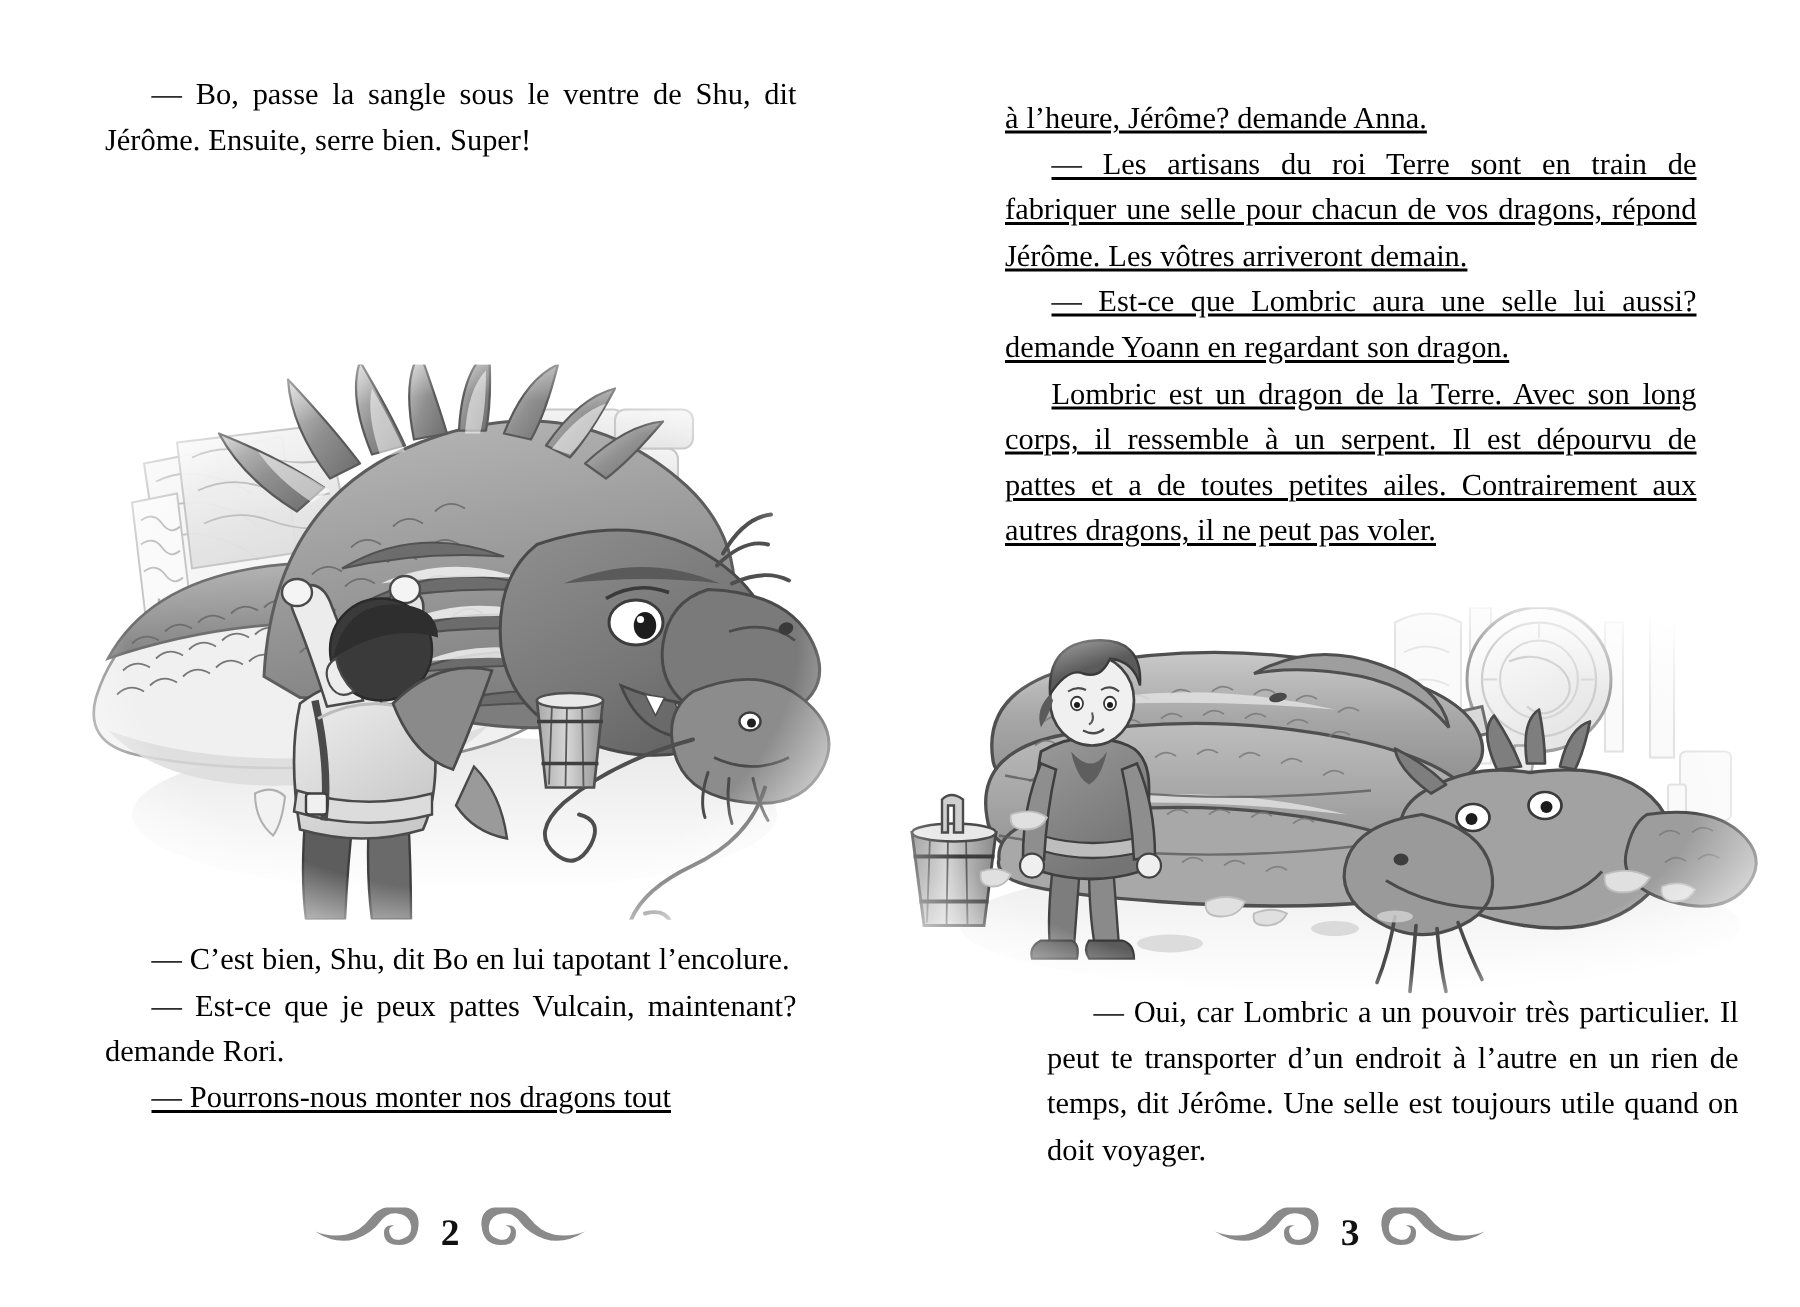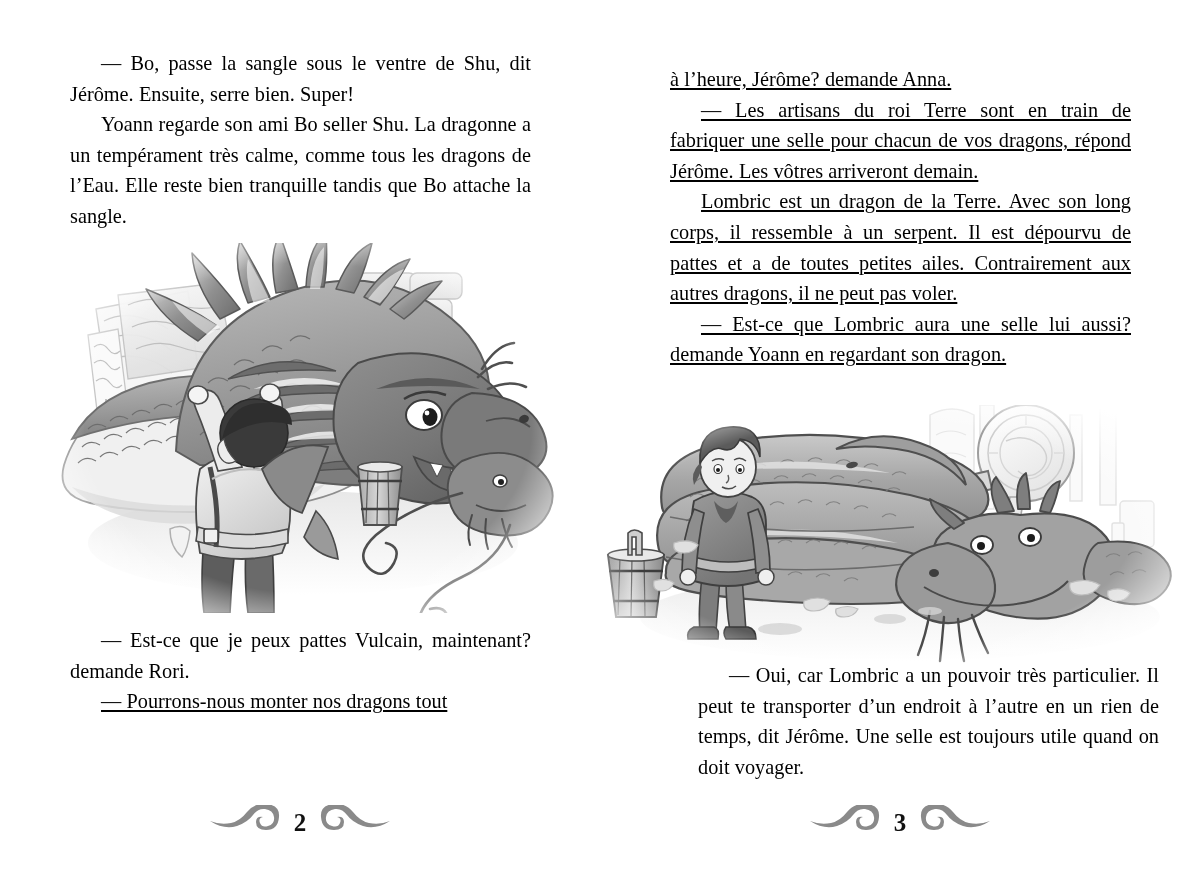--- a/index.html
+++ b/index.html
@@ -88,21 +88,20 @@
 </style>
 </head>
 <body>
 
 <div class="spread">
 
   <div class="page page-left">
 
     <div class="text-col" style="top:48px;">
       <p class="body">— Bo, passe la sangle sous le ventre de Shu, dit Jérôme. Ensuite, serre bien. Super!</p>
-      <p class="body">Yoann regarde son ami Bo seller Shu. La dragonne a un tempérament très calme, comme tous les dragons de l’Eau. Elle reste bien tranquille tandis que Bo attache la sangle.</p>
     </div>
 
     <div class="illus" style="left:58px; top:243px; width:500px; height:370px;">
       <svg viewBox="0 0 500 370" xmlns="http://www.w3.org/2000/svg" aria-hidden="true">
         <defs>
           <radialGradient id="L_fade" cx="50%" cy="50%" r="62%">
             <stop offset="0%" stop-color="#ffffff" stop-opacity="0"></stop>
             <stop offset="72%" stop-color="#ffffff" stop-opacity="0"></stop>
             <stop offset="100%" stop-color="#ffffff" stop-opacity="1"></stop>
           </radialGradient>
@@ -367,20 +366,21 @@
         <path d="M204 226 q30 -30 66 -22 q-12 34 -26 66 q-26 -8 -40 -44 Z" fill="#8a8a8a" stroke="#4a4a4a" stroke-width="1.8"></path>
         <path d="M258 268 q18 18 22 48 q-22 -4 -34 -22 Z" fill="#9a9a9a" stroke="#4a4a4a" stroke-width="1.6"></path>
 
         <path d="M112 286 q12 -6 20 2 q-2 18 -8 26 q-12 -10 -12 -28 Z" fill="#f2f2f2" stroke="#b0b0b0" stroke-width="1.4"></path>
 
         <rect x="0" y="0" width="500" height="370" fill="url(#L_fade)"></rect>
       </svg>
     </div>
 
     <div class="text-col" style="top:625px;">
+      <p class="body">— C’est bien, Shu, dit Bo en lui tapotant l’encolure.</p>
       <p class="body">— Est-ce que je peux pattes Vulcain, maintenant? demande Rori.</p>
       <p class="body last-full">— Pourrons-nous monter nos dragons tout</p>
     </div>
 
     <div class="folio" style="top:805px;">
       <span class="swash left">
         <svg width="74" height="30" viewBox="0 0 74 30" xmlns="http://www.w3.org/2000/svg">
           <path d="M2 16 q14 9 27 5 q11 -4 16 -11 q5 -7 12 -6 q8 1 9 8 q1 7 -6 9
                    q-6 2 -8 -3 q-2 -5 3 -6 q-7 -1 -7 5 q0 8 10 8 q12 0 13 -13
                    q1 -12 -13 -13 q-12 -1 -19 8 q-7 9 -16 11 q-11 2 -21 -2 Z" fill="#8a8a8a"></path>
@@ -395,22 +395,22 @@
         </svg>
       </span>
     </div>
   </div>
 
   <div class="page page-right">
 
     <div class="text-col" style="top:64px;text-decoration:underline;">
       <p class="body noindent">à l’heure, Jérôme? demande Anna.</p>
       <p class="body">— Les artisans du roi Terre sont en train de fabriquer une selle pour chacun de vos dragons, répond Jérôme. Les vôtres arriveront demain.</p>
+      <p class="body">— Est-ce que Lombric aura une selle lui aussi? demande Yoann en regardant son dragon.</p>
       <p class="body">Lombric est un dragon de la Terre. Avec son long corps, il ressemble à un serpent. Il est dépourvu de pattes et a de toutes petites ailes. Contrairement aux autres dragons, il ne peut pas voler.</p>
-      <p class="body">— Est-ce que Lombric aura une selle lui aussi? demande Yoann en regardant son dragon.</p>
     </div>
 
     <div class="illus" style="left:0px; top:405px; width:580px; height:260px;">
       <svg viewBox="0 0 580 260" xmlns="http://www.w3.org/2000/svg" aria-hidden="true">
         <defs>
           <radialGradient id="R_fade" cx="48%" cy="50%" r="62%">
             <stop offset="0%" stop-color="#ffffff" stop-opacity="0"></stop>
             <stop offset="70%" stop-color="#ffffff" stop-opacity="0"></stop>
             <stop offset="100%" stop-color="#ffffff" stop-opacity="1"></stop>
           </radialGradient>

